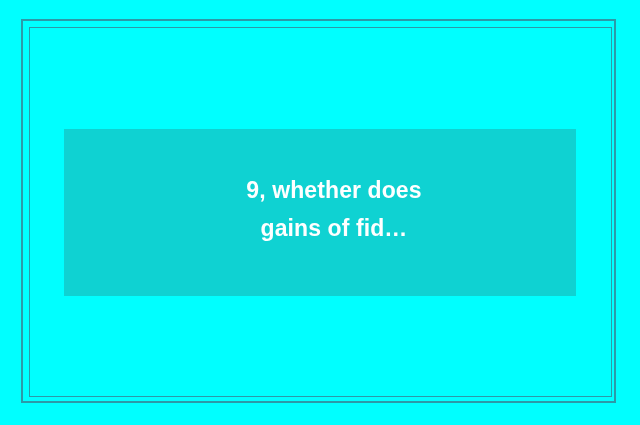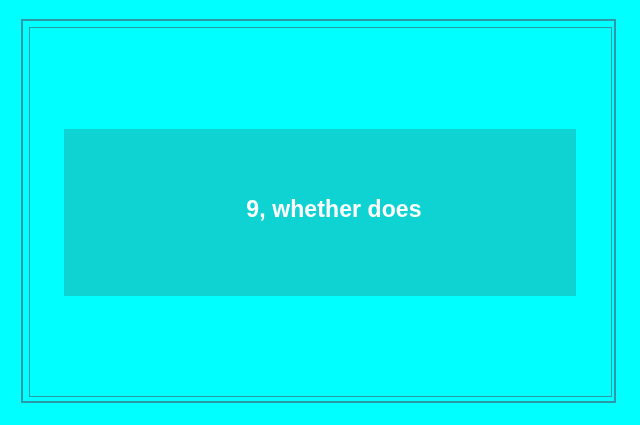--- a/index.html
+++ b/index.html
@@ -83,16 +83,17 @@
 <body>
 
 <div class="slide-canvas">
 
   <div class="frame-outer"></div>
   <div class="frame-inner"></div>
 
   <div class="content-panel">
     <div class="panel-text-block">
       <span class="panel-line">9, whether does</span>
+      <span class="panel-line">gains of fid…</span>
     </div>
   </div>
 
 </div>
 
 </body></html>

